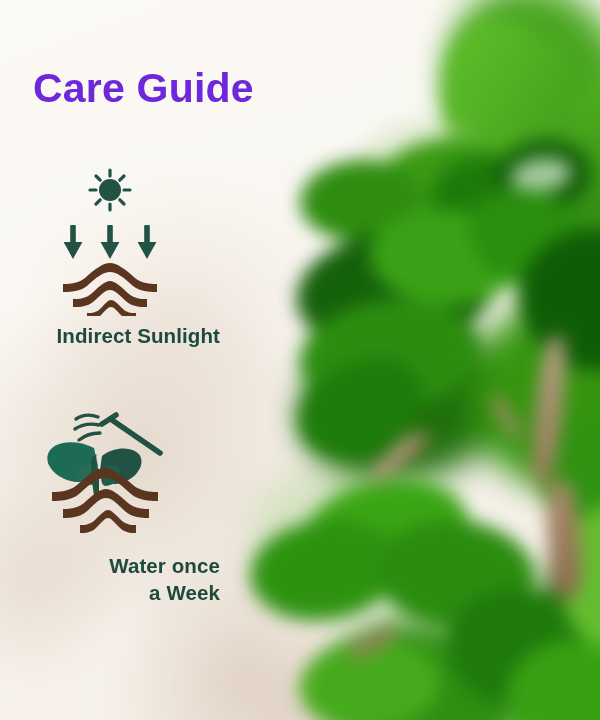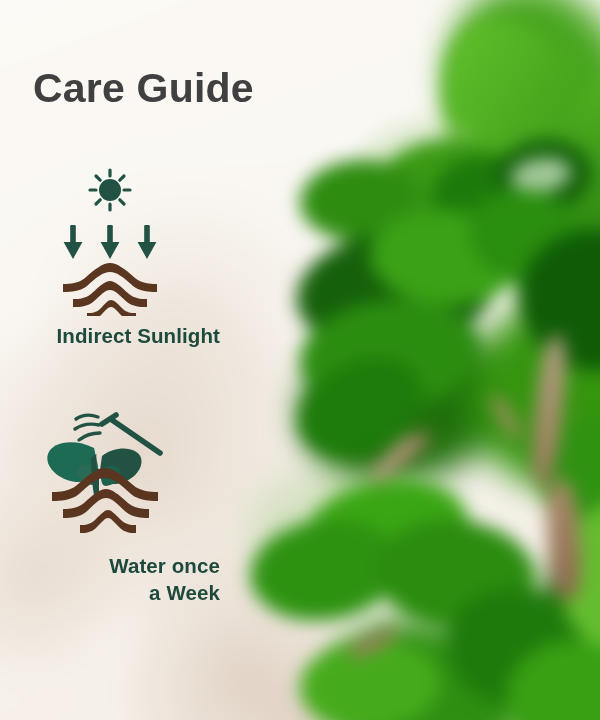--- a/index.html
+++ b/index.html
@@ -61,21 +61,21 @@
     position: absolute;
     inset: 0;
   }
   .page-title {
     position: absolute;
     left: 33px;
     top: 38px;
     font-size: 41px;
     font-weight: 700;
     letter-spacing: 0.2px;
-    color: #404040;
+    color: #6d28d9;
     white-space: nowrap;
   }
 
   .care-item {
     position: absolute;
     text-align: right;
   }
   .care-label {
     color: #1e4a3e;
     font-weight: 700;

